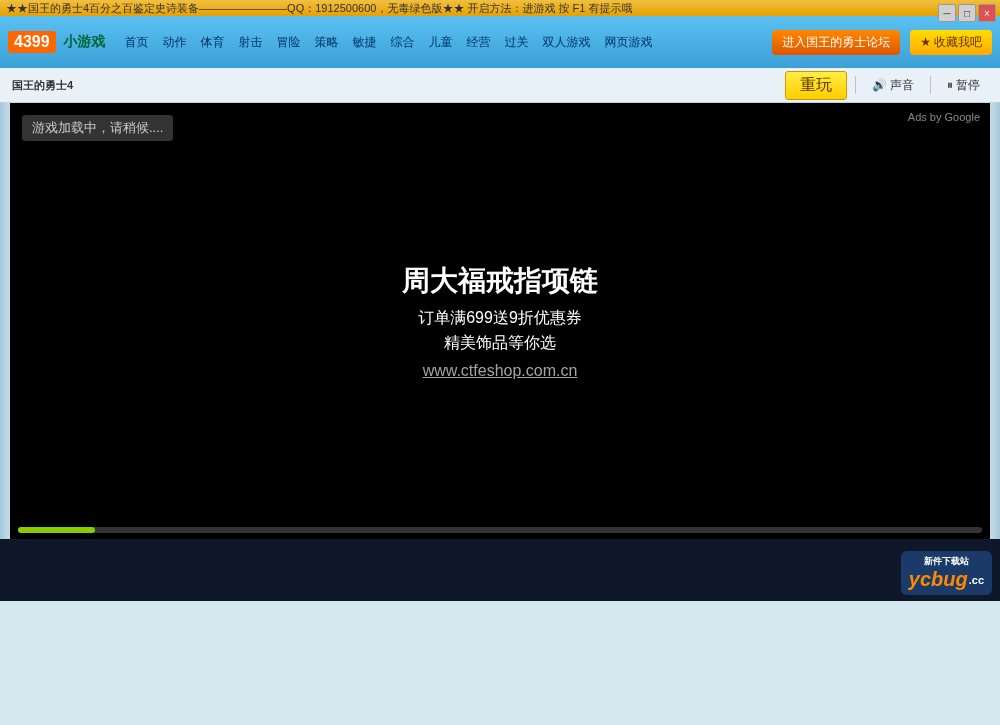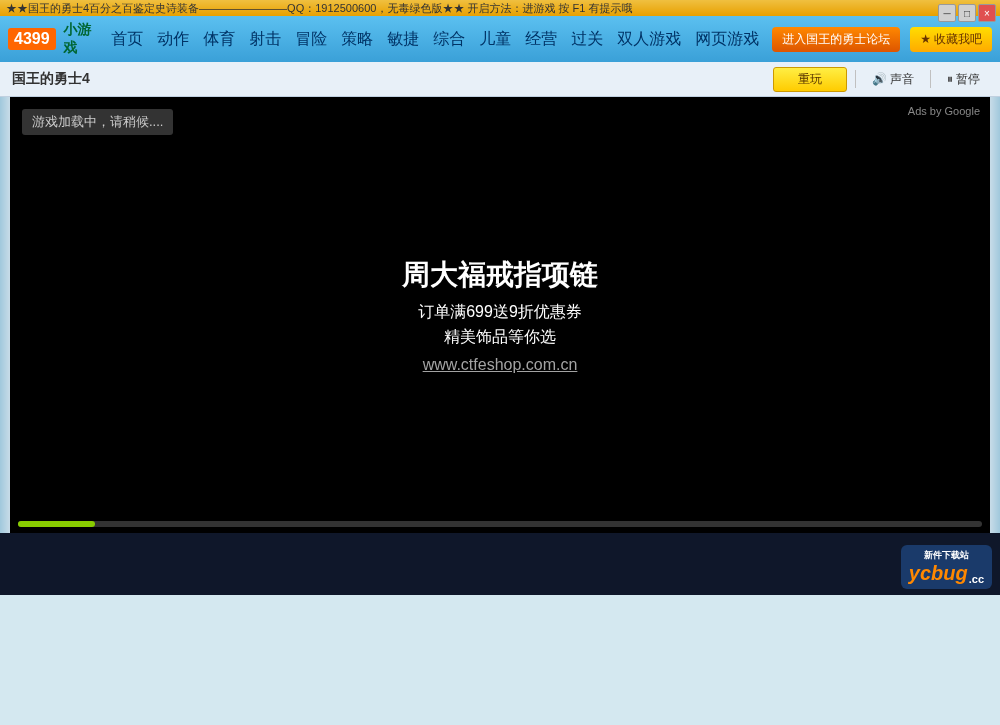--- a/index.html
+++ b/index.html
@@ -35,21 +35,21 @@
       background: #d0d0d0;
       border: 1px solid #999;
       display: flex; align-items: center; justify-content: center;
       font-size: 10px; cursor: pointer;
       border-radius: 2px;
     }
     .win-btn.close { background: #e05050; color: white; }
 
     
     #nav-bar {
-      height: 46px;
+      height: 52px;
       background: linear-gradient(to bottom, #5bc0f0, #3aa0d8);
       display: flex;
       align-items: center;
       padding: 0 8px;
       gap: 4px;
     }
     .logo-4399 {
       background: #ff6600;
       color: white;
       font-weight: bold;
@@ -59,21 +59,21 @@
       margin-right: 4px;
     }
     .logo-text {
       color: #006633;
       font-size: 14px;
       font-weight: bold;
       margin-right: 10px;
     }
     .nav-link {
       color: #003366;
-      font-size: 16px;
+      font-size: 12px;
       cursor: pointer;
       padding: 2px 5px;
       white-space: nowrap;
       text-decoration: none;
     }
     .nav-spacer { flex: 1; }
     .forum-btn {
       background: linear-gradient(to bottom, #ff8800, #dd5500);
       color: white;
       font-size: 12px;
@@ -98,31 +98,31 @@
     #game-title-bar {
       height: 35px;
       background: #e8f0f8;
       border-bottom: 1px solid #c0d0e0;
       display: flex;
       align-items: center;
       padding: 0 12px;
       gap: 8px;
     }
     .game-title-text {
-      font-size: 14px;
+      font-size: 11px;
       font-weight: bold;
       color: #333;
       flex: 1;
     }
     .replay-btn {
       background: linear-gradient(to bottom, #ffee44, #ffcc00);
       border: 1px solid #cc9900;
       color: #553300;
-      font-size: 12px;
-      padding: 3px 24px;
+      font-size: 16px;
+      padding: 3px 14px;
       border-radius: 3px;
       cursor: pointer;
     }
     .sound-btn {
       display: flex; align-items: center; gap: 3px;
       font-size: 12px; color: #333; cursor: pointer;
       padding: 3px 8px;
     }
     .pause-btn {
       display: flex; align-items: center; gap: 3px;
@@ -291,19 +291,19 @@
       <div class="progress-bar-fill" style="width: 8%;"></div>
     </div>
   </div>
   <div class="side-strip-right"></div>
 </div>
 
 <div id="bottom-area">
   <div style="position:absolute; right:8px; bottom:6px; display:flex; align-items:center; gap:4px;">
     <div style="background:#1a3a6a; border-radius:6px; padding:4px 8px; text-align:center;">
       <div style="color:#ffffff; font-size:9px; font-weight:bold;">新件下载站</div>
-      <div style="display:flex; align-items:flex-end; gap:1px;">
+      <div style="display:flex; align-items:center; gap:1px;">
         <span style="color:#ff8800; font-size:20px; font-weight:bold; font-style:italic;">ycbug</span>
         <span style="color:#ffffff; font-size:11px; font-weight:bold;">.cc</span>
       </div>
     </div>
   </div>
 </div>
 
 </body></html>

